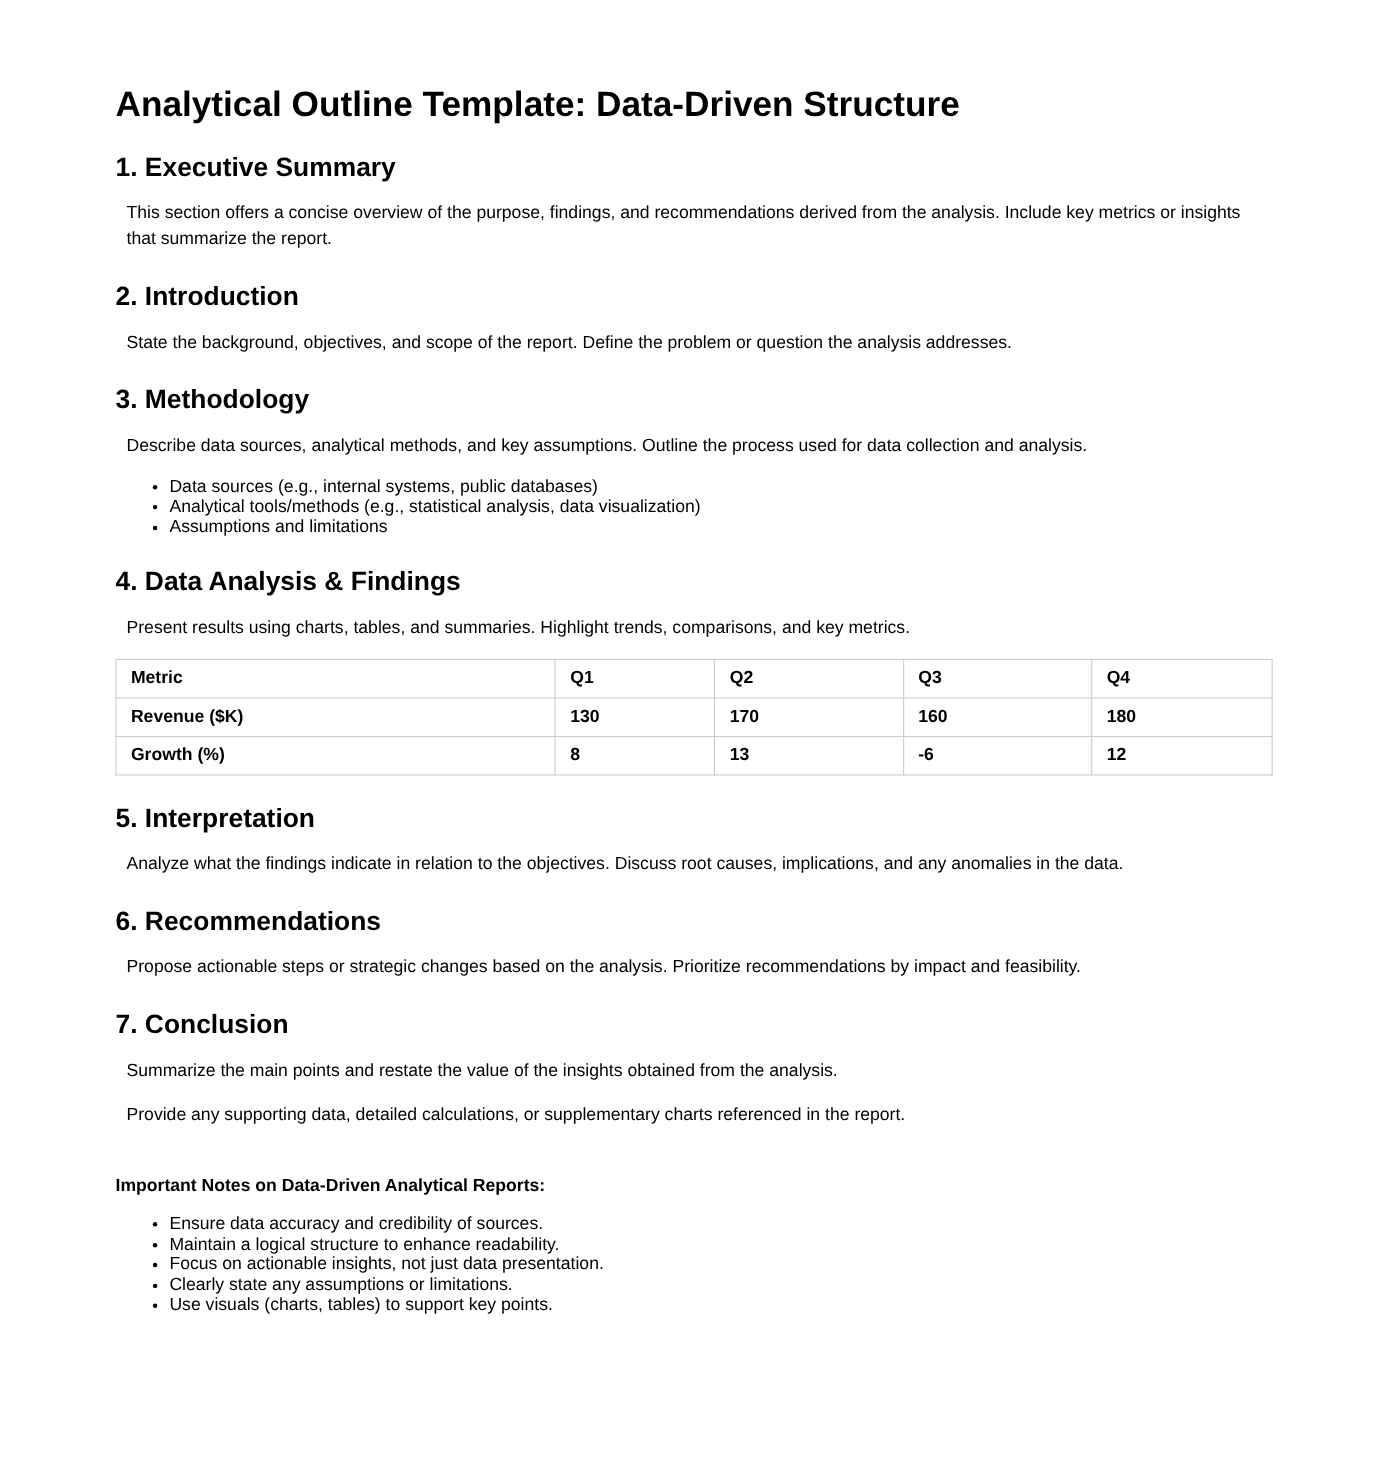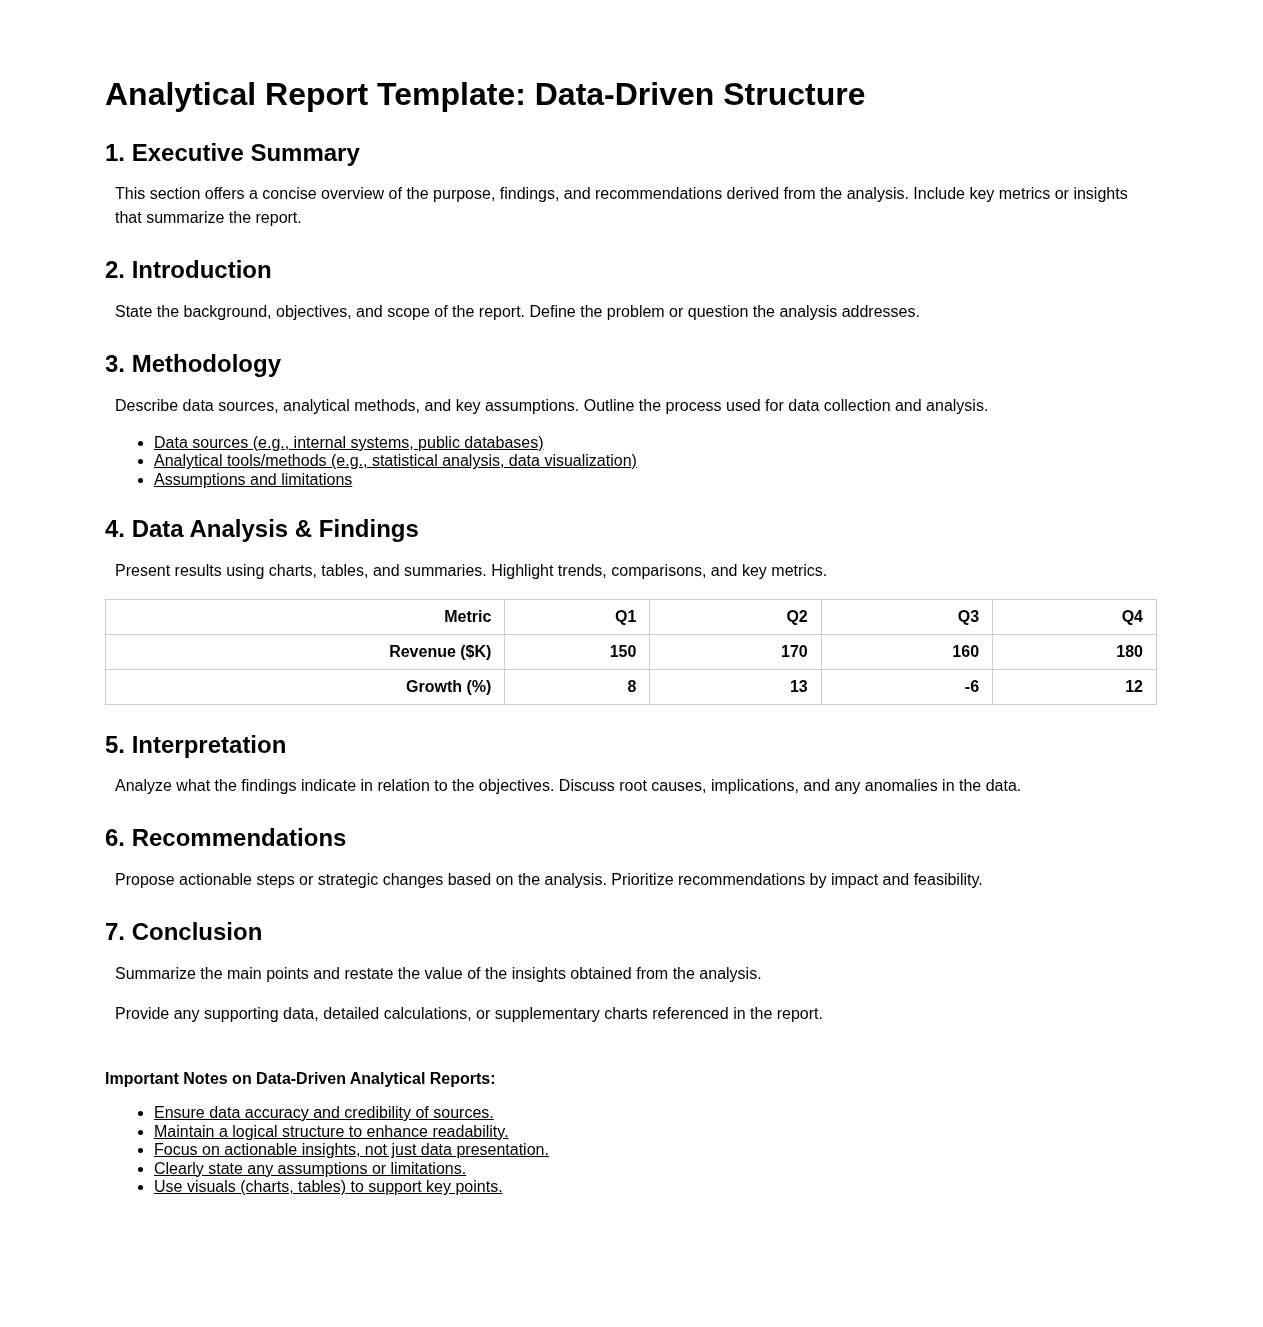--- a/index.html
+++ b/index.html
@@ -38,54 +38,53 @@
     margin: 44px 0 16px 0;
   }
   p {
     margin: 0 0 16px 10px;
     line-height: 1.5;
   }
   ul {
     margin: 16px 0 16px 0;
     padding-left: 49px;
     list-style-type: disc;
-    text-decoration: underline;
   }
   li {
     line-height: 1.16;
     margin: 0;
   }
   table {
     border-collapse: collapse;
     width: 100%;
     margin: 14px 0 16px 0;
     table-layout: fixed;
   }
   th, td {
     border: 1px solid #cccccc;
     padding: 8px 13px;
-    text-align: right;
+    text-align: left;
     font-size: 16px;
     vertical-align: middle;
     overflow: hidden;
   }
   th { font-weight: bold; }
   td { font-weight: bold; }
   col.c-metric { width: 38.0%; }
   col.c-q1 { width: 13.8%; }
   col.c-q2 { width: 16.3%; }
   col.c-q3 { width: 16.3%; }
   col.c-q4 { width: 15.6%; }
 </style>
 </head>
 <body>
 
 <div class="page">
 
-  <h1>Analytical Report Template: Data-Driven Structure</h1>
+  <h1>Analytical Outline Template: Data-Driven Structure</h1>
 
   <section>
     <h2>1. Executive Summary</h2>
     <p>This section offers a concise overview of the purpose, findings, and recommendations derived from the analysis. Include key metrics or insights that summarize the report.</p>
   </section>
 
   <section>
     <h2>2. Introduction</h2>
     <p>State the background, objectives, and scope of the report. Define the problem or question the analysis addresses.</p>
   </section>
@@ -117,21 +116,21 @@
           <th>Metric</th>
           <th>Q1</th>
           <th>Q2</th>
           <th>Q3</th>
           <th>Q4</th>
         </tr>
       </thead>
       <tbody>
         <tr>
           <td>Revenue ($K)</td>
-          <td>150</td>
+          <td>130</td>
           <td>170</td>
           <td>160</td>
           <td>180</td>
         </tr>
         <tr>
           <td>Growth (%)</td>
           <td>8</td>
           <td>13</td>
           <td>-6</td>
           <td>12</td>

